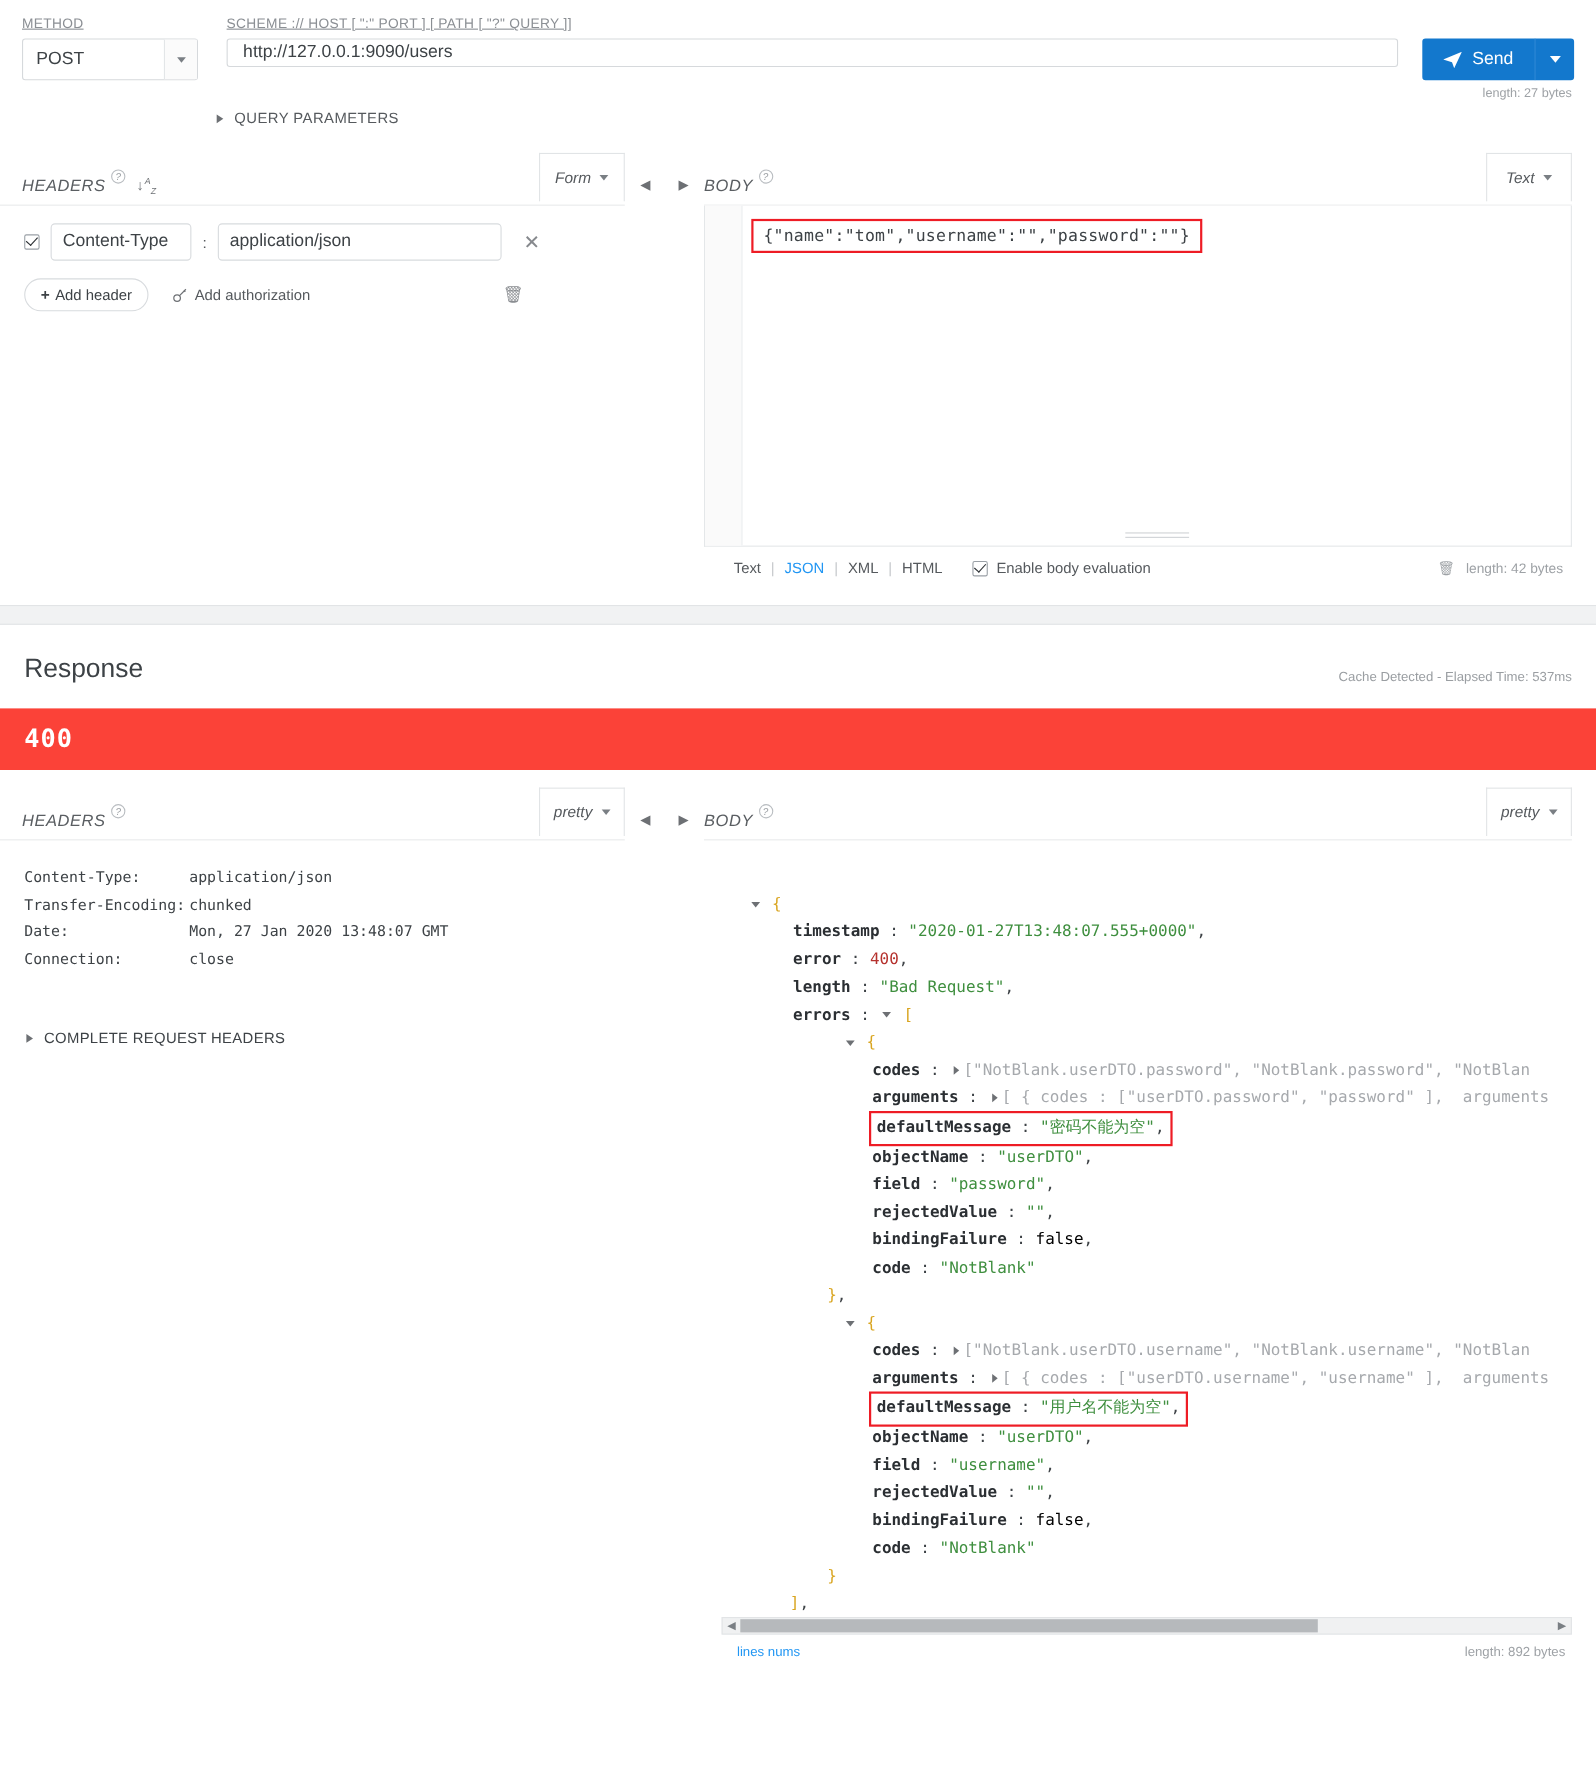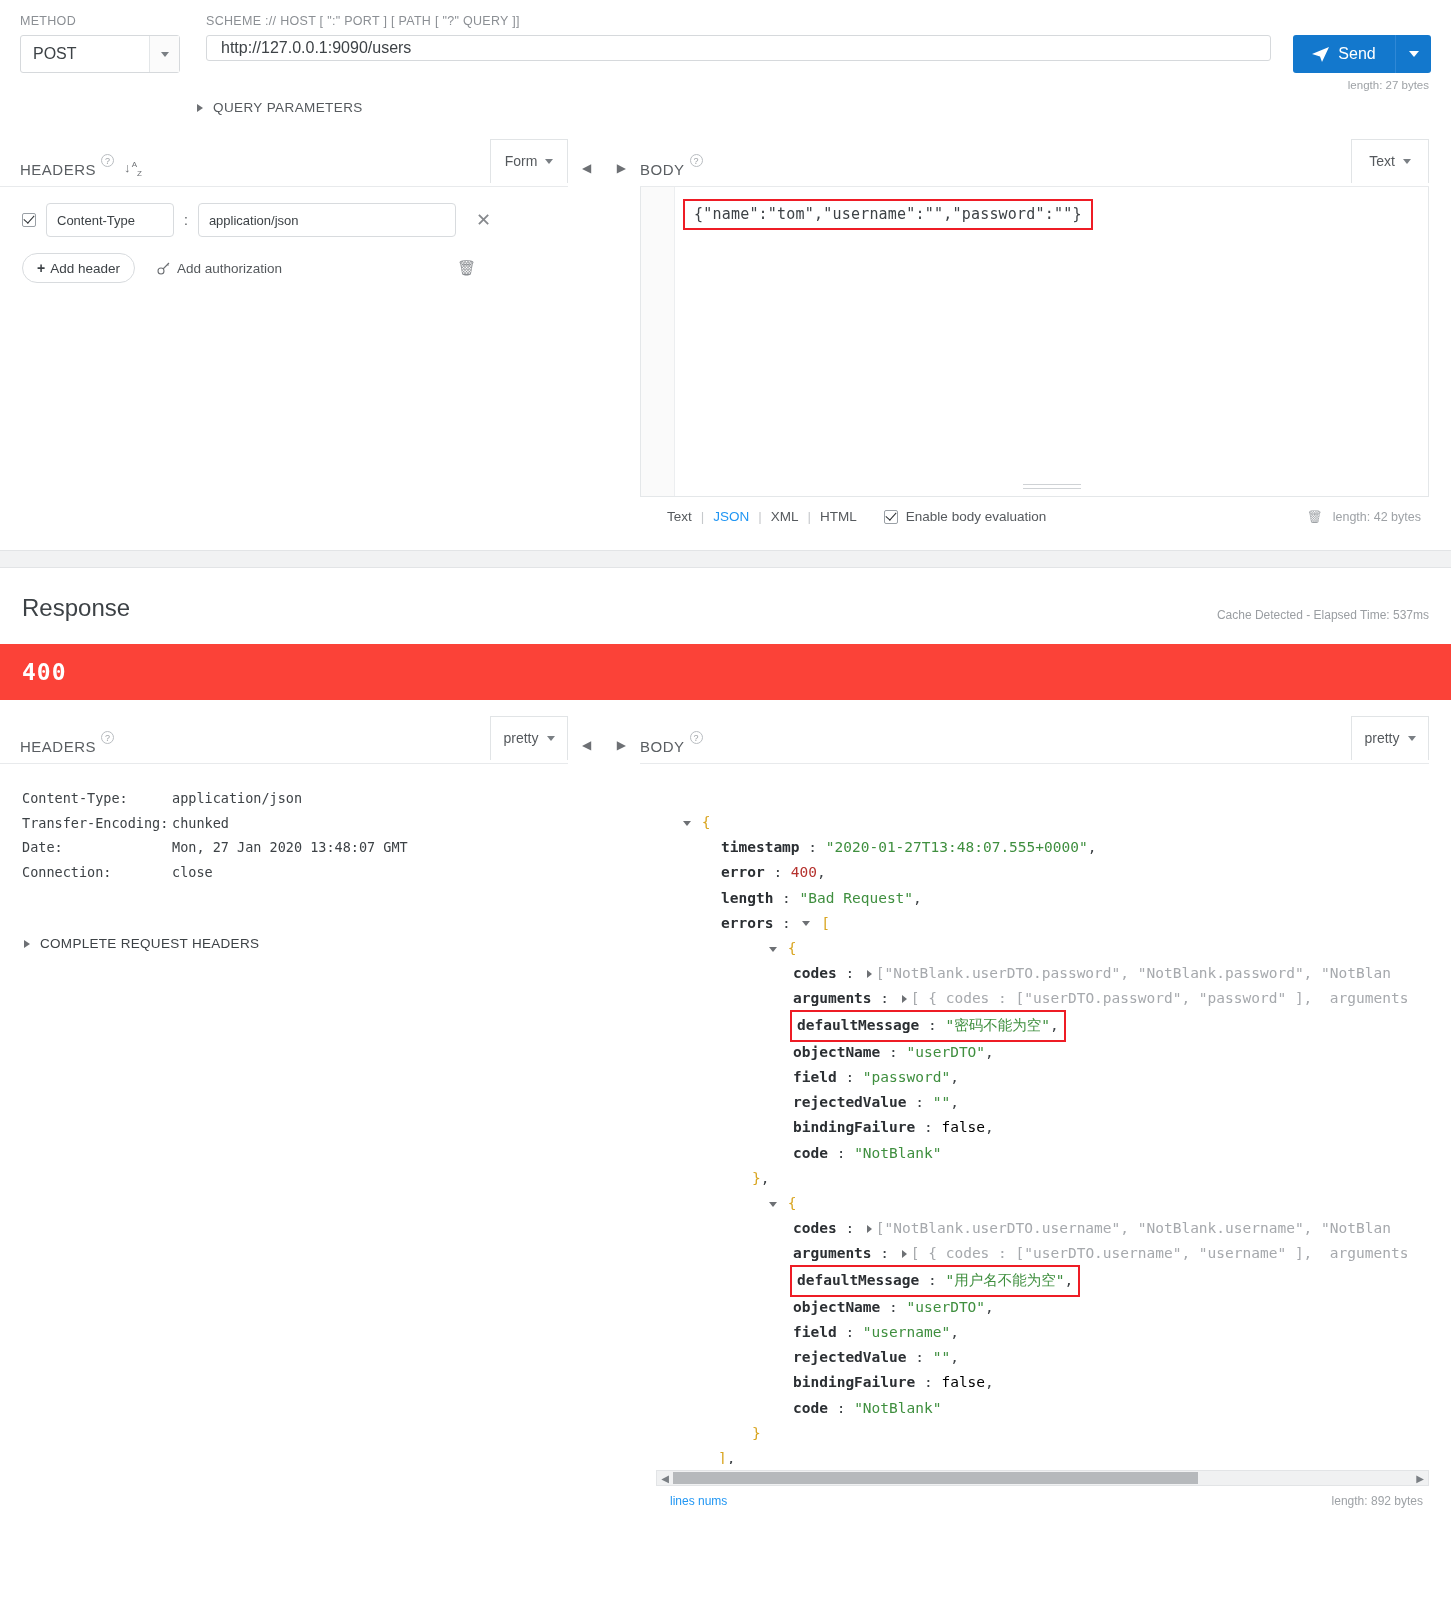--- a/index.html
+++ b/index.html
@@ -20,20 +20,21 @@
     align-items: flex-start;
     padding: 14px 20px 0 20px;
   }
   .method-col { width: 160px; flex: 0 0 160px; }
   .lbl {
     font-size: 12.5px;
     color: #8b8f94;
     letter-spacing: .3px;
     padding-bottom: 7px;
     white-space: nowrap;
+    text-decoration: underline;
   }
   .method-select {
     position: relative;
     height: 38px;
     border: 1px solid #d6d9dc;
     border-radius: 3px;
     background: #fff;
     display: flex;
     align-items: center;
   }
@@ -129,20 +130,21 @@
     display: flex; align-items: flex-start; justify-content: space-between;
     padding: 18px 14px 0 14px;
   }
   .panel-right { flex: 1; padding-right: 22px; }
 
   .section-head {
     display: flex; align-items: center;
     border-bottom: 1px solid #e8eaec;
     padding: 0 0 8px 20px;
     height: 44px;
+    font-style: italic;
   }
   .section-title {
     font-size: 15px; color: #5a5e62; letter-spacing: .5px;
     align-self: flex-end;
   }
   .qmark {
     display: inline-block; width: 13px; height: 13px;
     border: 1px solid #b9bdc1; border-radius: 50%;
     font-size: 9px; line-height: 12px; text-align: center;
     color: #9ea2a6; margin-left: 5px; vertical-align: super;
@@ -174,21 +176,21 @@
   .chk.on::after {
     content: "";
     position: absolute; left: 3px; top: -1px;
     width: 5px; height: 9px;
     border: solid #2b2f33; border-width: 0 1.6px 1.6px 0;
     transform: rotate(42deg);
   }
   .hin {
     height: 34px; border: 1px solid #d8dbde; border-radius: 4px;
     display: flex; align-items: center; padding: 0 10px;
-    font-size: 13px; color: #3d4246; background: #fff;
+    font-size: 16px; color: #3d4246; background: #fff;
   }
   .hin.k { width: 128px; }
   .hin.v { width: 258px; }
   .colon { font-size: 14px; color: #55595d; }
   .xbtn { font-size: 18px; color: #86898d; padding-left: 10px; }
   .hdr-actions {
     display: flex; align-items: center;
     padding: 16px 0 0 22px; gap: 22px;
   }
   .pill {

